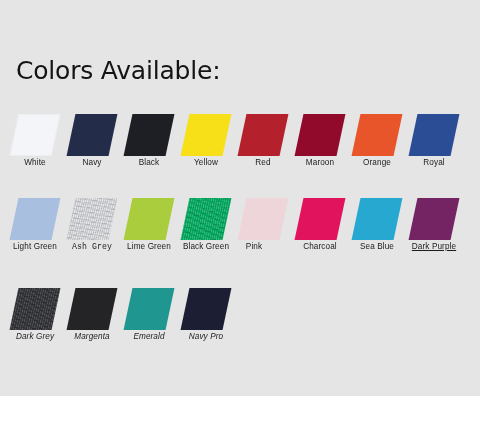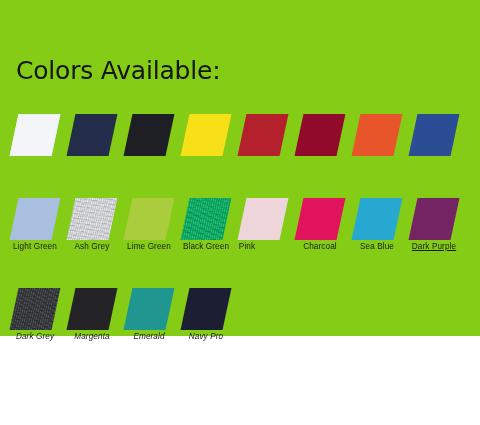--- a/index.html
+++ b/index.html
@@ -9,23 +9,23 @@
   body {
     width: 480px;
     height: 425px;
     background: #ffffff;
     font-family: "Liberation Sans", sans-serif;
     overflow: hidden;
     position: relative;
   }
   #page {
     width: 480px;
-    height: 336px;
-    position: relative;
-    background: #84cc16;
+    height: 396px;
+    position: relative;
+    background: #e5e5e5;
     box-sizing: border-box;
   }
   .title {
     position: absolute;
     left: 16px;
     top: 57px;
     font-size: 25px;
     line-height: 28px;
     font-weight: 400;
     letter-spacing: -0.2px;
@@ -152,20 +152,30 @@
           <div class="cell-swatch" style="left: 299px; width: 42px; height: 42px;">
             <div class="para" style="background: rgb(146, 10, 43);"></div>
           </div>
           <div class="cell-swatch" style="left: 356px; width: 42px; height: 42px;">
             <div class="para" style="background: rgb(232, 85, 42);"></div>
           </div>
           <div class="cell-swatch" style="left: 413px; width: 42px; height: 42px;">
             <div class="para" style="background: rgb(42, 77, 149);"></div>
           </div>
         </div>
+        <div class="row-labels">
+          <div class="cell-label" style="left: 5px;">White</div>
+          <div class="cell-label" style="left: 62px;">Navy</div>
+          <div class="cell-label" style="left: 119px;">Black</div>
+          <div class="cell-label" style="left: 176px;">Yellow</div>
+          <div class="cell-label" style="left: 233px;">Red</div>
+          <div class="cell-label" style="left: 290px;">Maroon</div>
+          <div class="cell-label" style="left: 347px;">Orange</div>
+          <div class="cell-label" style="left: 404px;">Royal</div>
+        </div>
       </div>
       <div class="row" style="top: 84px; position: absolute; left: 0px;">
         <div class="row-swatches">
           <div class="cell-swatch" style="left: 14px; width: 42px; height: 42px;">
             <div class="para" style="background: rgb(169, 191, 223);"></div>
           </div>
           <div class="cell-swatch" style="left: 71px; width: 42px; height: 42px;">
             <div class="para heather" style="background: rgb(201, 203, 207);"></div>
           </div>
           <div class="cell-swatch" style="left: 128px; width: 42px; height: 42px;">
@@ -182,24 +192,24 @@
           </div>
           <div class="cell-swatch" style="left: 356px; width: 42px; height: 42px;">
             <div class="para" style="background: rgb(39, 168, 208);"></div>
           </div>
           <div class="cell-swatch" style="left: 413px; width: 42px; height: 42px;">
             <div class="para" style="background: rgb(117, 36, 99);"></div>
           </div>
         </div>
         <div class="row-labels">
           <div class="cell-label" style="left: 5px;">Light Green</div>
-          <div class="cell-label" style="left: 62px;">Ash Grey</div>
+          <div class="cell-label" style="left: 62px; font-family: Liberation Mono, monospace;">Ash Grey</div>
           <div class="cell-label" style="left: 119px;">Lime Green</div>
           <div class="cell-label" style="left: 176px;">Black Green</div>
-          <div class="cell-label" style="left: 217px;">Pink</div>
+          <div class="cell-label" style="left: 224px;">Pink</div>
           <div class="cell-label" style="left: 290px;">Charcoal</div>
           <div class="cell-label" style="left: 347px;">Sea Blue</div>
           <div class="cell-label" style="left: 404px; text-decoration: underline;">Dark Purple</div>
         </div>
       </div>
       <div class="row" style="top: 174px; position: absolute; left: 0px; font-style: italic;">
         <div class="row-swatches">
           <div class="cell-swatch" style="left: 14px; width: 42px; height: 42px;">
             <div class="para heather heather-dark" style="background: rgb(52, 54, 58);"></div>
           </div>

